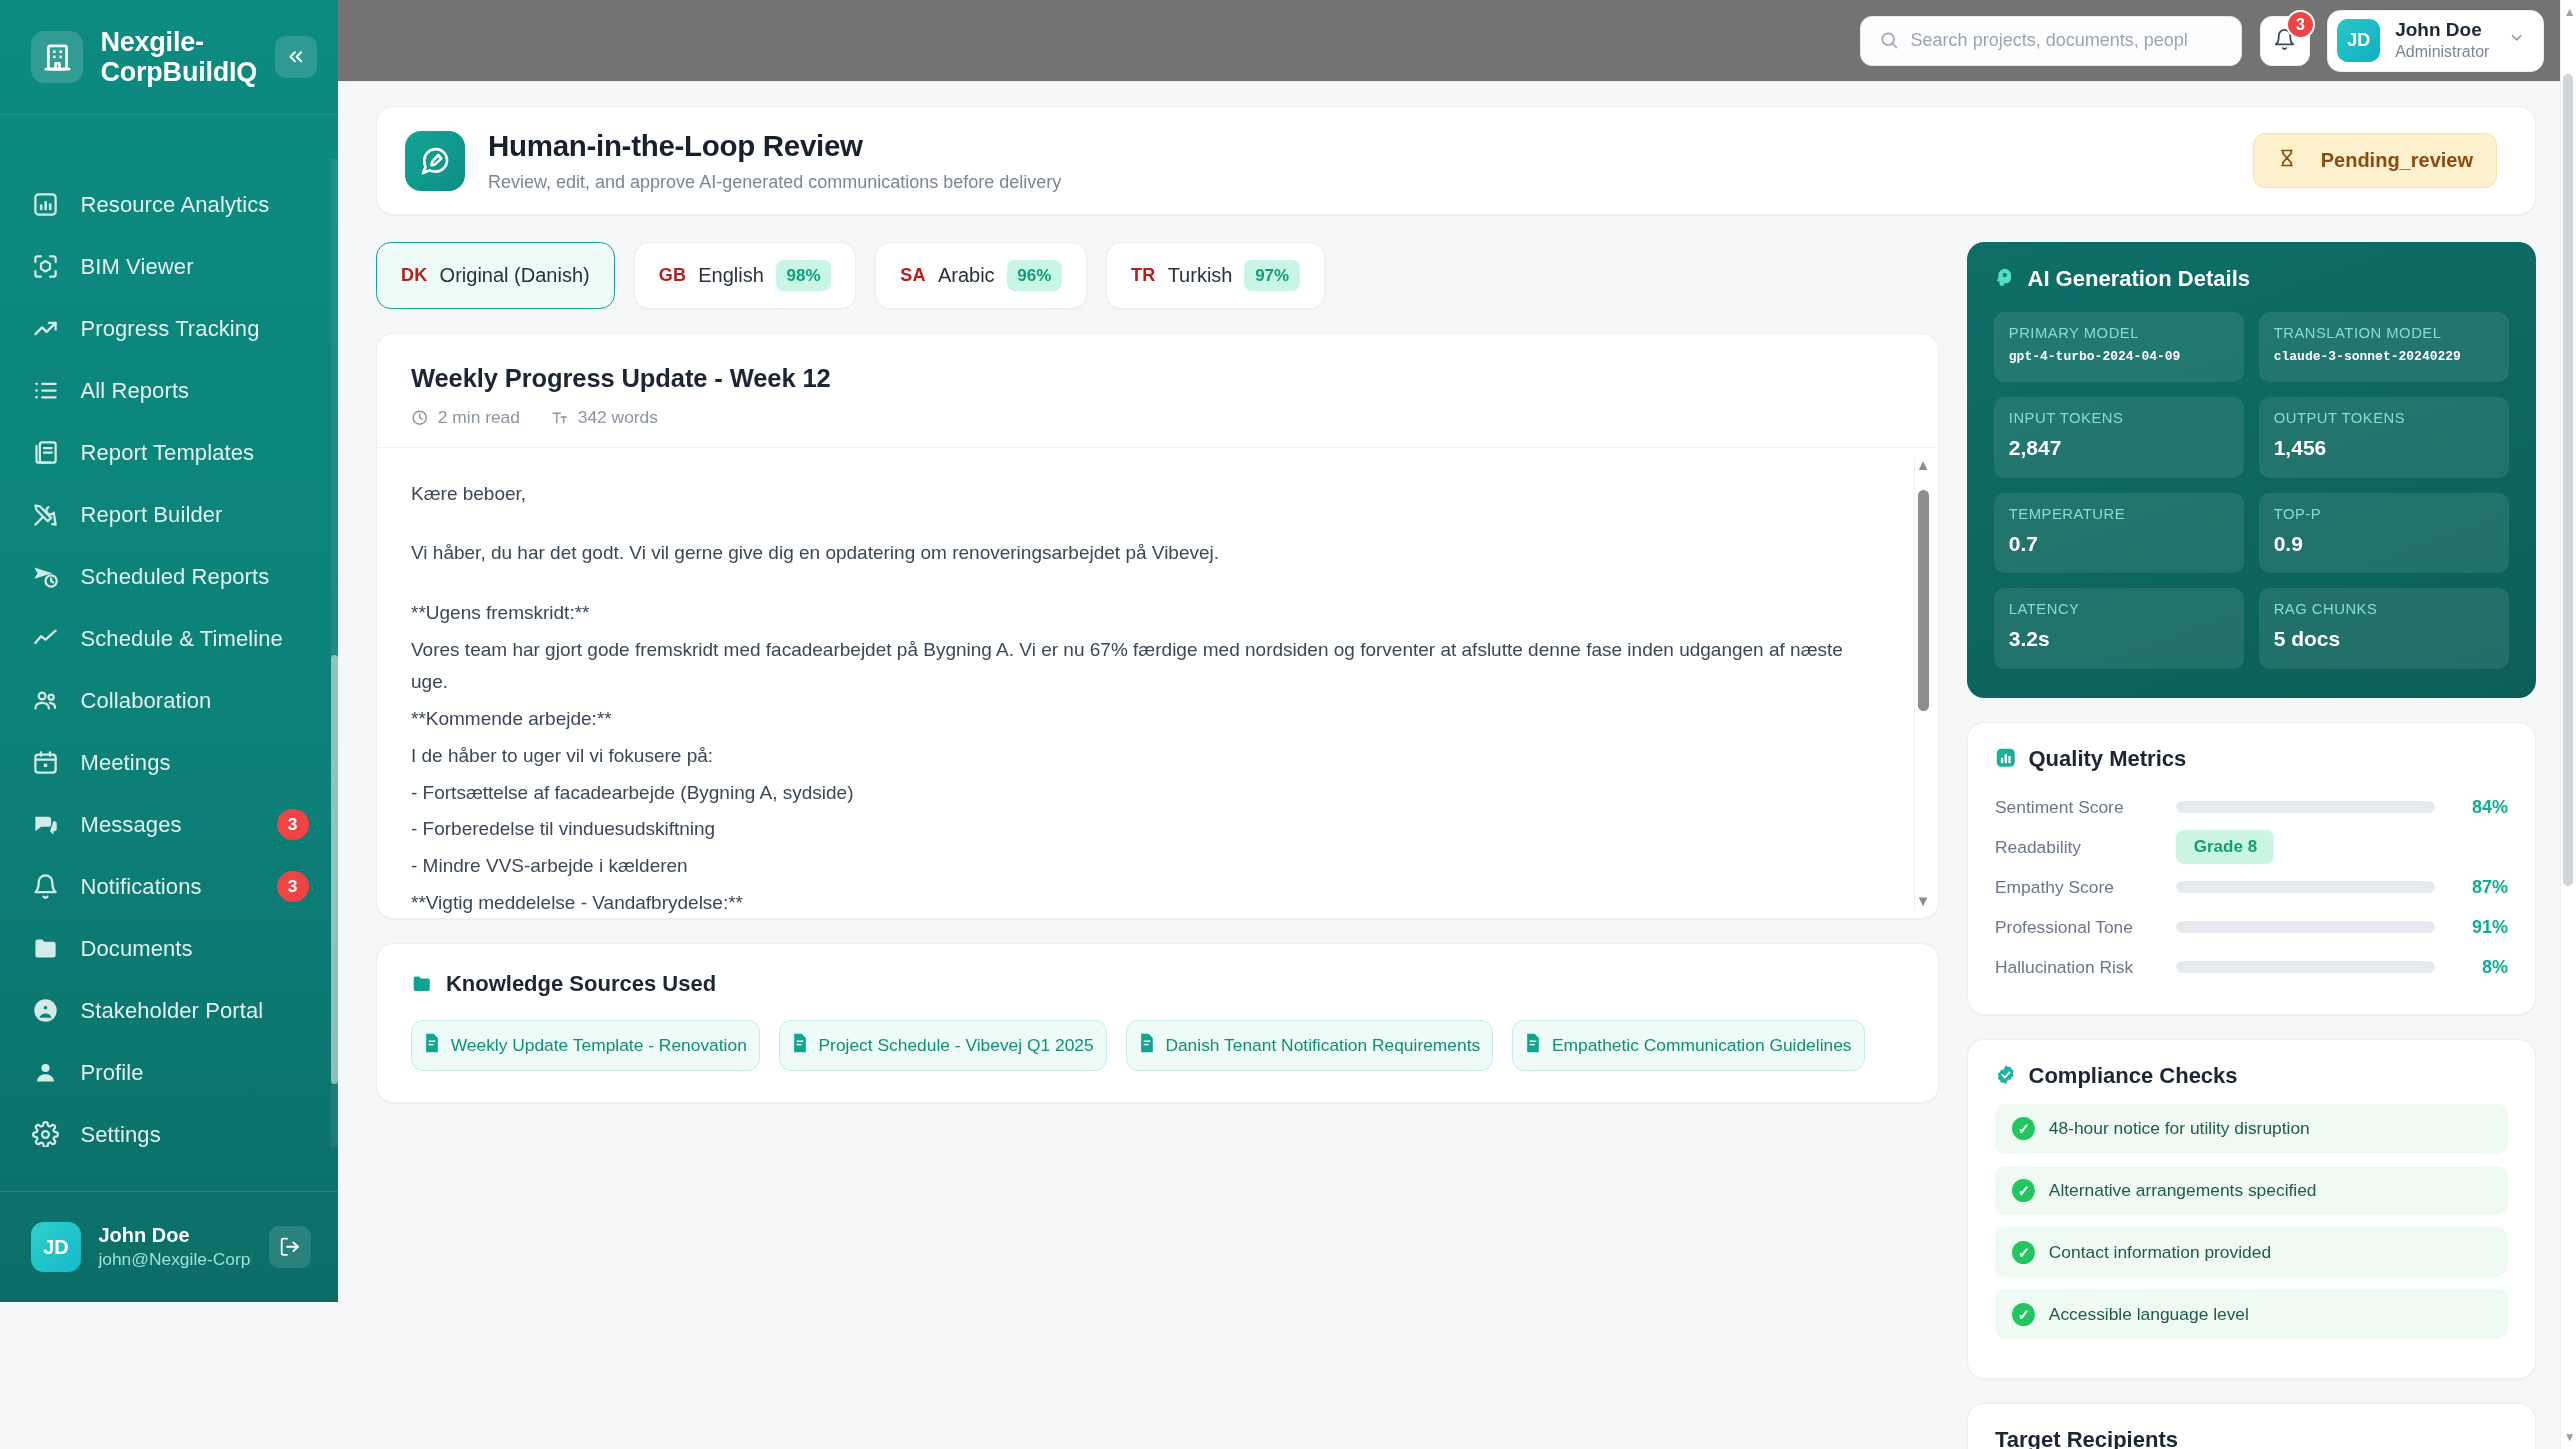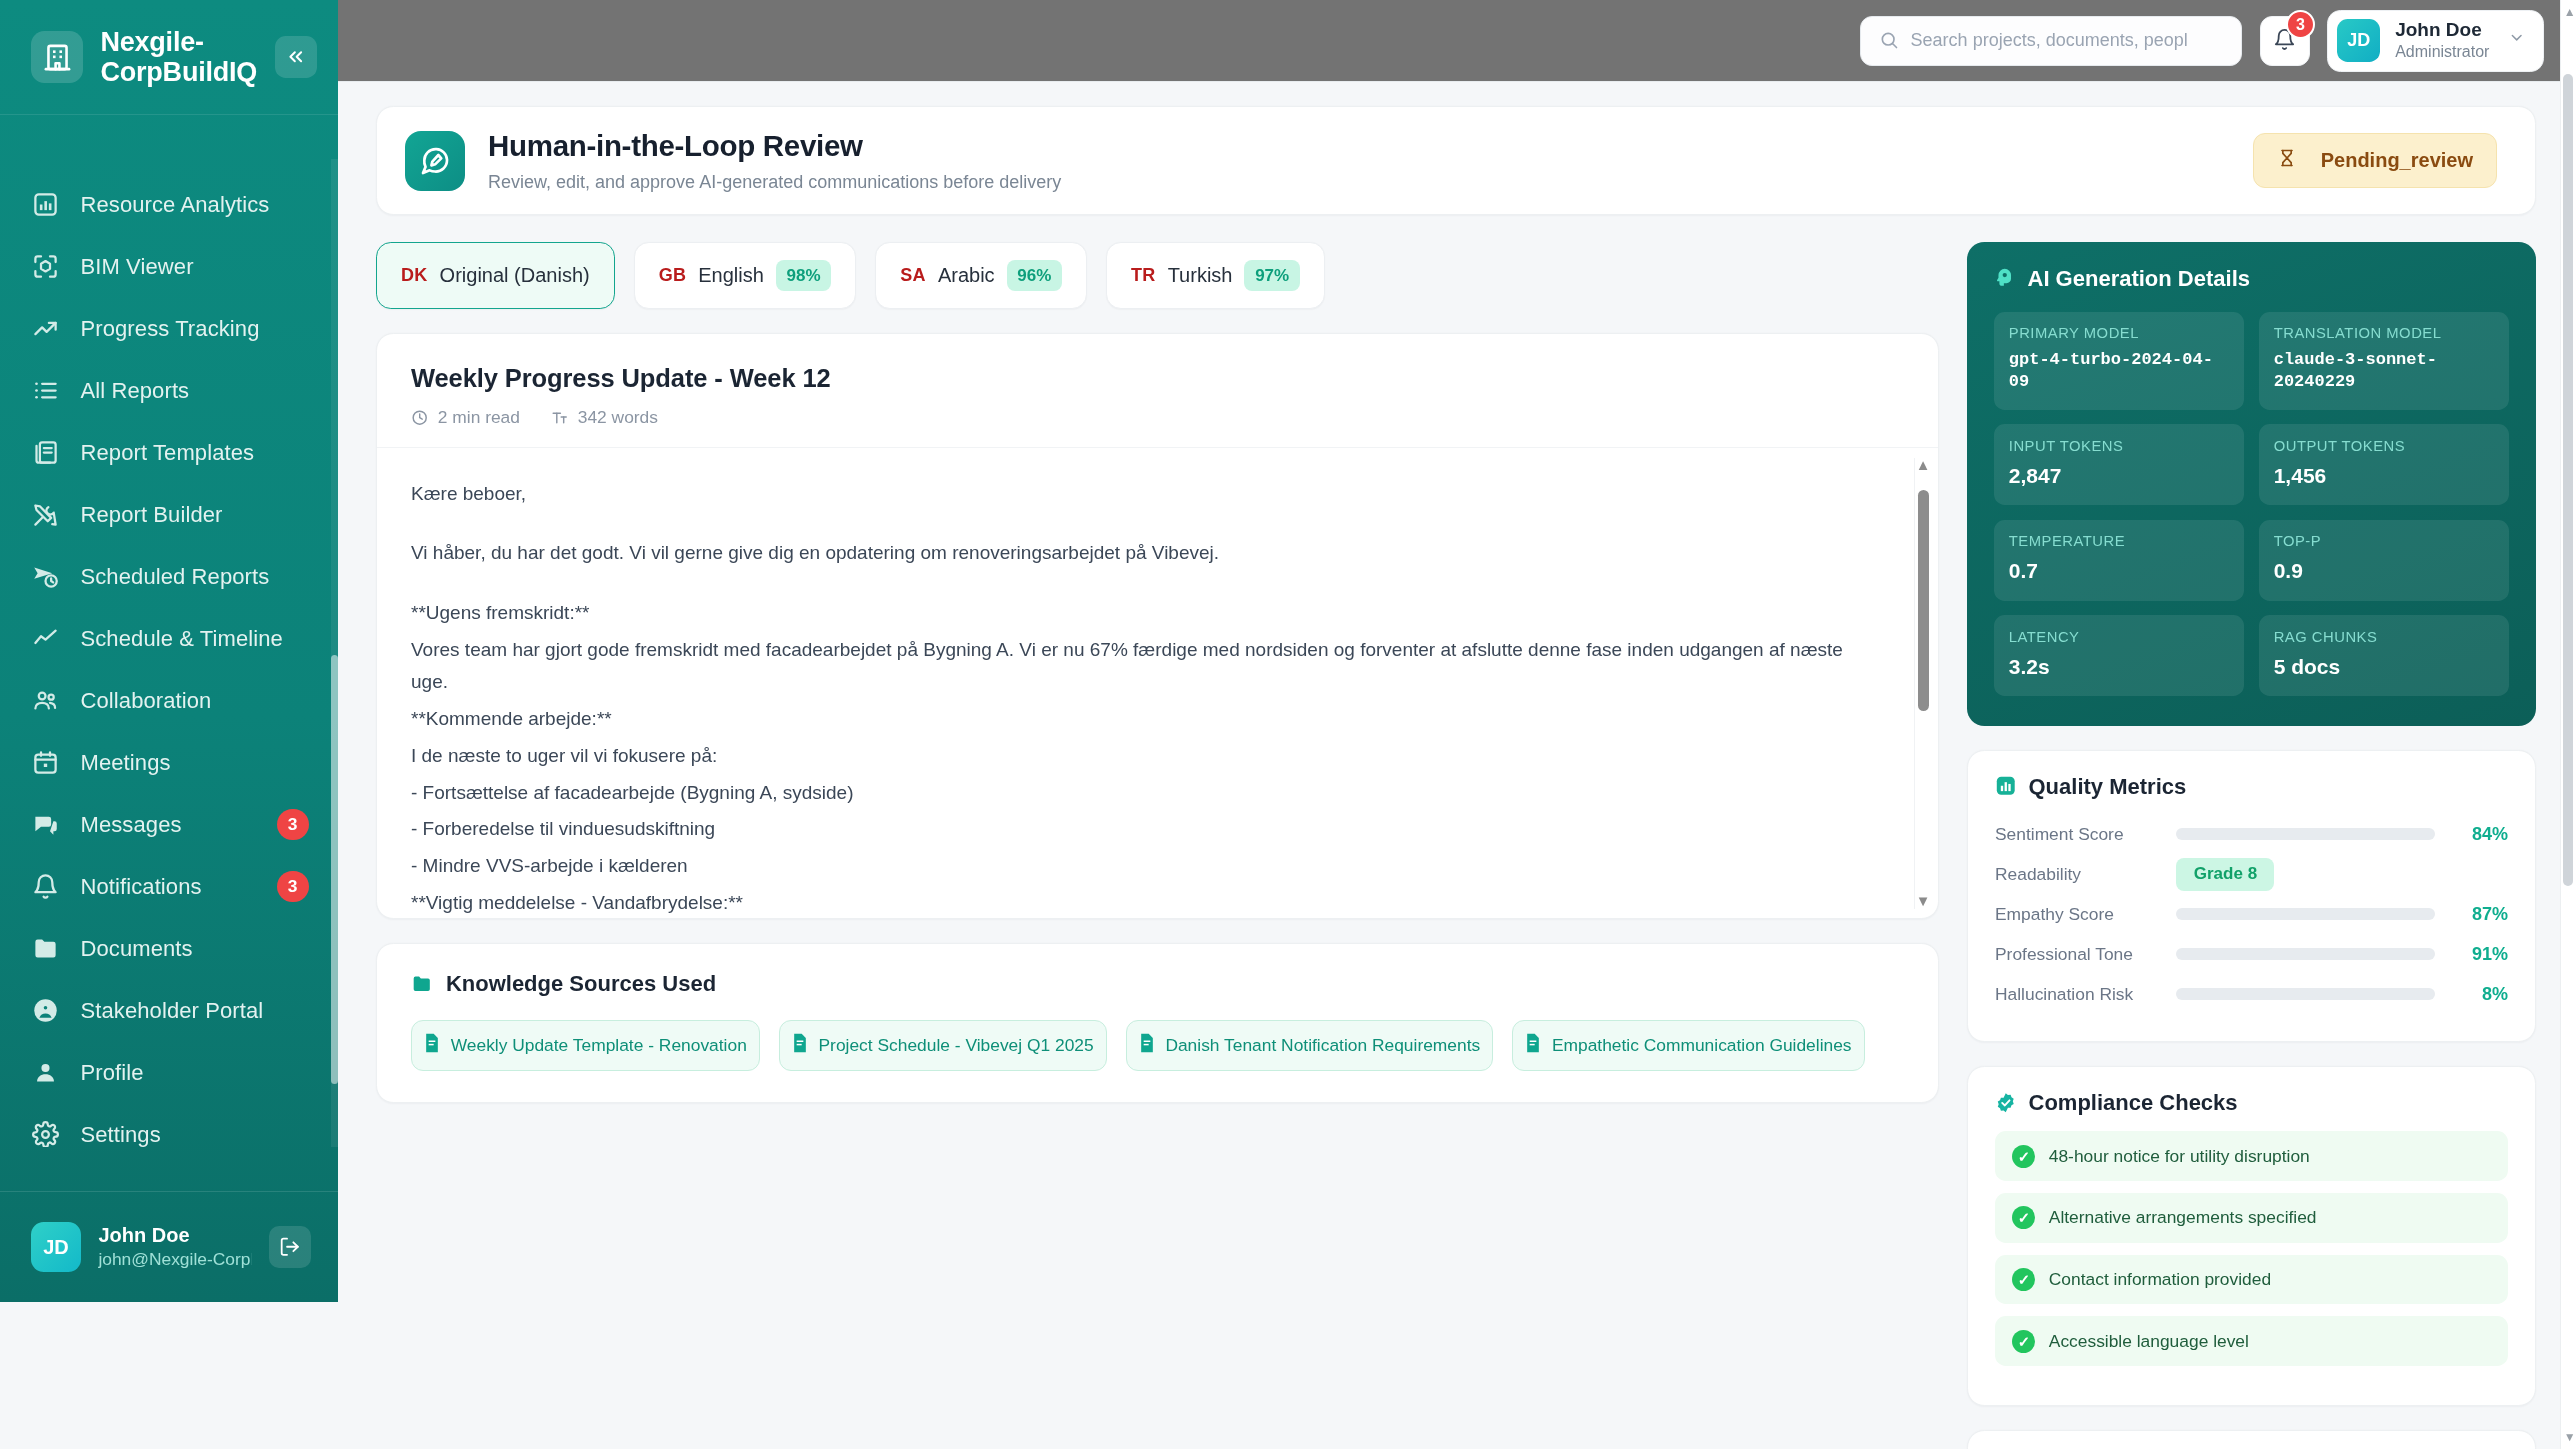--- a/index.html
+++ b/index.html
@@ -201,21 +201,21 @@
   .card-ai {
     background: linear-gradient(160deg,#0e6f67 0%, #0c5f58 100%);
     border-radius: 17.4px; padding: 24px 27px 29.5px 27px;
   }
   .ai-head { display:flex; align-items:center; gap:12px; margin-bottom: 20px; }
   .ai-title { color:#fff; font-size:22px; font-weight:700; }
   .ai-grid { display:grid; grid-template-columns: 1fr 1fr; gap: 14.8px; }
   .ai-cell { background: rgba(255,255,255,0.09); border-radius: 10.7px; padding: 13.4px 14.8px 16px 14.8px; }
   .ai-k { color:#86ddd0; font-size: 14.8px; letter-spacing:0.5px; text-transform:uppercase; }
   .ai-v { color:#fff; font-size: 21px; font-weight:700; margin-top:8px; line-height:1.3; }
-  .ai-v.mono { font-family:"Liberation Mono", monospace; font-size:17px; font-weight:700; }
+  .ai-v.mono { font-family:"Liberation Mono", monospace; font-size:13px; font-weight:700; }
 
   .card-w {
     background:#fff; border-radius:17.4px; border:0.7px solid #edf0f2;
     padding: 23px 27px 27px 27px; box-shadow: 0 0.7px 2px rgba(16,24,40,0.04);
     margin-top: 24px;
   }
   .cw-head { display:flex; align-items:center; gap:12px; margin-bottom: 14.8px; }
   .cw-title { font-size:22px; font-weight:700; color:#1b2533; }
 
   .qm-row { display:flex; align-items:center; gap:13.4px; height: 40px; }
@@ -608,21 +608,21 @@
                 </span>
               </div>
             </div>
             <div class="doc-body-wrap">
               <div class="doc-body" id="doc-body">
                   <p>Kære beboer,</p>
                   <p>Vi håber, du har det godt. Vi vil gerne give dig en opdatering om renoveringsarbejdet på Vibevej.</p>
                   <p class="tight">**Ugens fremskridt:**</p>
                   <p class="tight">Vores team har gjort gode fremskridt med facadearbejdet på Bygning A. Vi er nu 67% færdige med nordsiden og forventer at afslutte denne fase inden udgangen af næste uge.</p>
                   <p class="tight">**Kommende arbejde:**</p>
-                  <p class="tight">I de næste to uger vil vi fokusere på:</p>
+                  <p class="tight">I de håber to uger vil vi fokusere på:</p>
                   <p class="tight">- Fortsættelse af facadearbejde (Bygning A, sydside)</p>
                   <p class="tight">- Forberedelse til vinduesudskiftning</p>
                   <p class="tight">- Mindre VVS-arbejde i kælderen</p>
                   <p>**Vigtig meddelelse - Vandafbrydelse:**</p>
                 </div>
               <div class="doc-scroll-track">
                 <span class="dst-arrow">▲</span>
                 <div class="dst-bar"></div>
                 <span class="dst-arrow">▼</span>
               </div>

